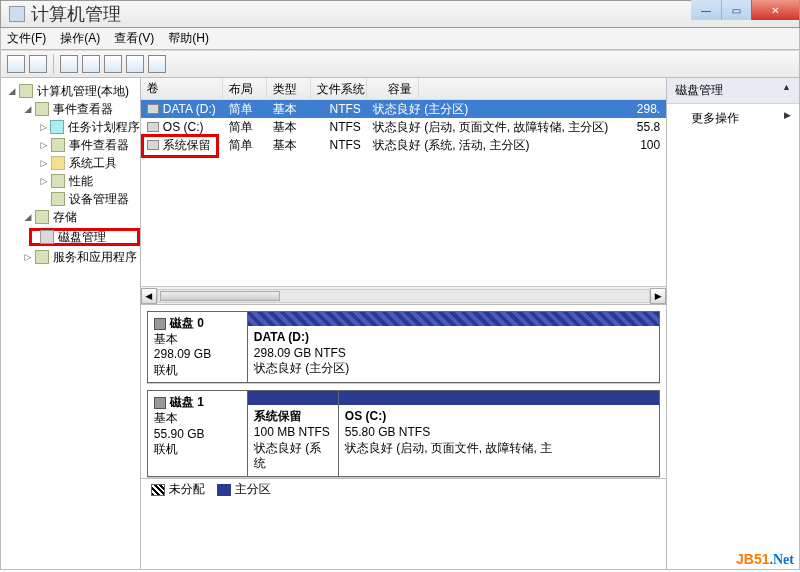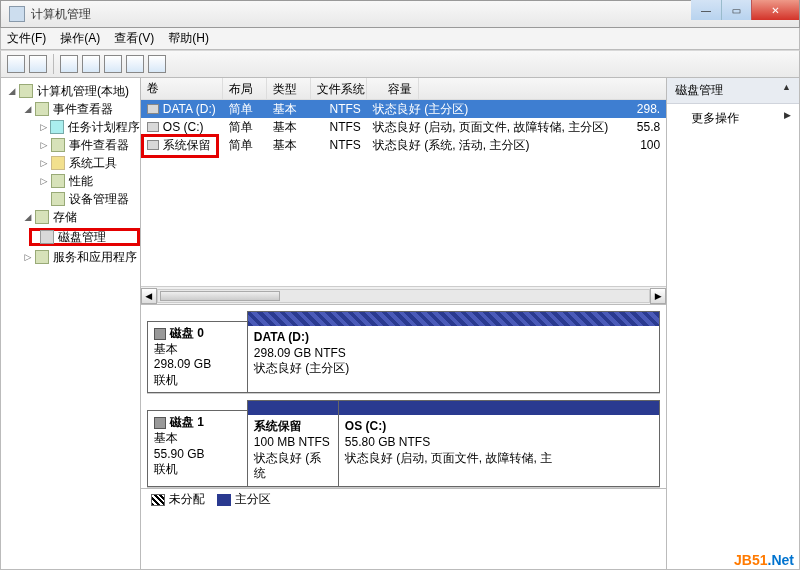--- a/index.html
+++ b/index.html
@@ -1,19 +1,19 @@
 <!DOCTYPE html>
 <html><head>
 <meta charset="utf-8">
 <style>
 * { box-sizing: border-box; margin: 0; padding: 0; font-family: "Microsoft YaHei", SimSun, Arial, sans-serif; }
 body { background: #fff; width: 800px; height: 572px; overflow: hidden; position: relative; }
 
 
-.titlebar { height: 28px; background: linear-gradient(#f8f8f8, #e8e8e8); border: 1px solid #999; display: flex; align-items: center; padding-left: 8px; font-size: 12px; color: #333; }
+.titlebar { height: 28px; background: linear-gradient(#f8f8f8, #e8e8e8); border: 1px solid #999; display: flex; align-items: center; padding-left: 8px; font-size: 18px; color: #333; }
 .titlebar-icon { width: 16px; height: 16px; background: #cde; border: 1px solid #89a; margin-right: 6px; }
 .win-controls { position: absolute; top: 0; right: 1px; display: flex; }
 .win-btn { width: 30px; height: 20px; display: flex; align-items: center; justify-content: center; font-size: 10px; color: #333; }
 .win-min { background: linear-gradient(#d3e3f5,#b8d3ef); }
 .win-max { background: linear-gradient(#d3e3f5,#b8d3ef); border-left: 1px solid #9bc; }
 .win-close { background: linear-gradient(#e98,#d33329); color: #fff; width: 48px; border-left: 1px solid #b55; }
 
 
 .menubar { height: 22px; border: 1px solid #bbb; border-top: none; display: flex; align-items: center; font-size: 12px; padding-left: 6px; background: #f4f4f4; }
 .menubar span { margin-right: 14px; }
@@ -56,21 +56,21 @@
 .volicon { width: 12px; height: 10px; background: #d8d8d8; border: 1px solid #888; display:inline-block; }
 
 .hscroll { height: 18px; border-top: 1px solid #ccc; background: #f0f0f0; display:flex; align-items:center; }
 .hscroll .arrow { width:16px; height:16px; border:1px solid #aaa; background:linear-gradient(#fff,#ddd); font-size:9px; display:flex;align-items:center;justify-content:center; }
 .hscroll .track { flex:1; height:14px; background:#e8e8e8; border:1px solid #ccc; position:relative; }
 .hscroll .thumb { position:absolute; left:2px; top:1px; width:120px; height:10px; background:linear-gradient(#eee,#ccc); border:1px solid #aaa; }
 
 
 .disksarea { border-top: 1px solid #bbb; flex:1; font-size:12px; overflow:hidden; }
 .diskblock { display:flex; border-bottom:1px solid #ccc; margin: 6px 6px 0 6px; }
-.diskinfo { width: 100px; padding: 4px 6px; line-height:1.3; border: 1px solid #666; border-right:none;margin-top:10px; }
+.diskinfo { width: 100px; padding: 4px 6px; line-height:1.3; border: 1px solid #666; border-right:none; }
 .diskinfo .hdr { display:flex; align-items:center; gap:4px; font-weight:bold; }
 .diskinfo .hdricon { width:12px; height:12px; background:#999; border:1px solid #555; }
 .diskparts { flex:1; display:flex; border:1px solid #666; }
 .part { flex:1; border-left:1px solid #666; padding:0; position:relative; }
 .part:first-child { border-left:none; }
 .part .navy { height:14px; background:#2a3a90; }
 .part.hatched .navy { background: repeating-linear-gradient(45deg,#2a3a90 0 4px,#4a5ab8 4px 8px); }
 .part .pbody { padding: 4px 6px; line-height:1.3; background:#fff; }
 .legend { height: 22px; border-top: 1px solid #bbb; display:flex; align-items:center; gap:12px; padding-left: 10px; font-size: 12px; }
 .legend .sw { width:14px; height:12px; display:inline-block; margin-right:4px; vertical-align:middle; }
@@ -81,21 +81,21 @@
 .actionpanel { width: 152px; border-left: 1px solid #bbb; font-size: 12px; background:#fff; }
 .actionhdr { height: 22px; background: linear-gradient(#f5f5f5,#eaeaea); border-bottom: 1px solid #ccc; padding: 3px 8px; }
 .actionsub { background:#e8ecf2; padding: 4px 8px; border-bottom:1px solid #d0d4dc; display:flex; justify-content:space-between; }
 .actionitem { padding: 6px 8px 6px 24px; display:flex; justify-content:space-between; align-items:flex-start; }
 .tri { font-size:9px; color:#333; }
 
 
 .redhi { position:absolute; border:3px solid #e40000; pointer-events:none; }
 
 .watermark { position:absolute; right:6px; bottom:4px; font-size:14px; font-family: Arial; color:#ff7a00; font-weight:bold; }
-.watermark .dot { color:#0073cf; }
+.watermark .dot { color:#0073cf;font-family:Liberation Serif, serif; }
 </style>
 </head>
 <body>
 
 <div class="titlebar">
   <span class="titlebar-icon"></span>
   <span>计算机管理</span>
 </div>
 <div class="win-controls">
   <div class="win-btn win-min">—</div>

